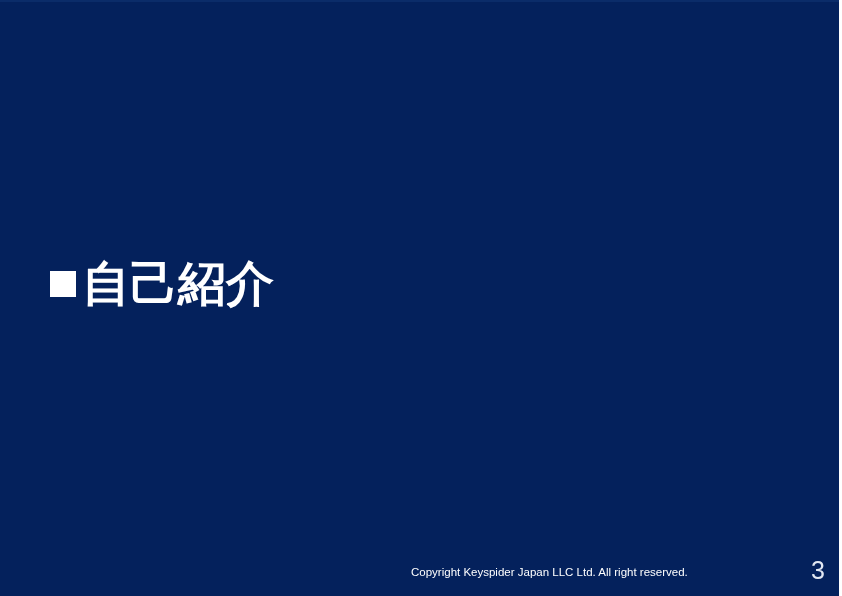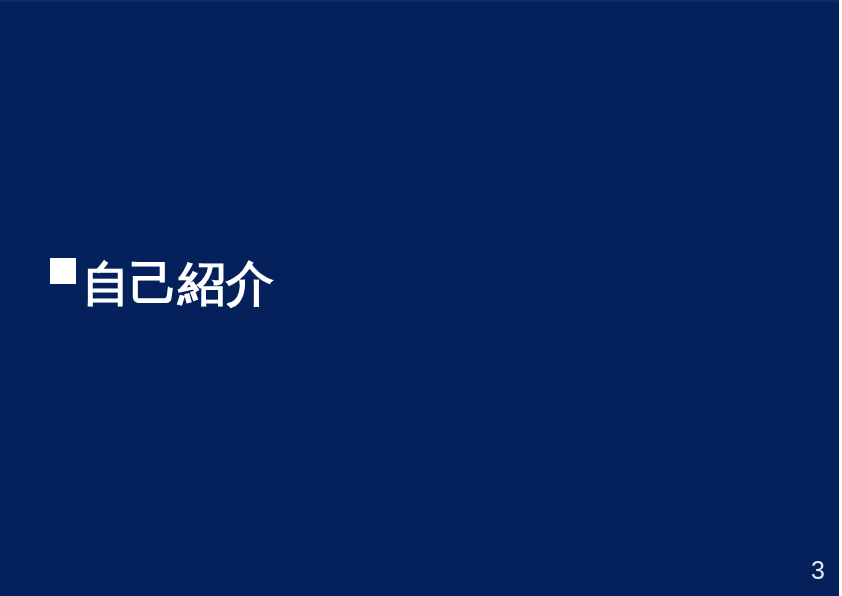--- a/index.html
+++ b/index.html
@@ -36,20 +36,21 @@
     width: 3px;
     height: 596px;
     background: #ffffff;
   }
 
   .title-block {
     position: absolute;
     left: 50px;
     top: 258px;
     display: flex;
+    align-items: center;
     white-space: nowrap;
   }
 
   .title-bullet {
     display: inline-block;
     width: 26px;
     height: 26px;
     background: #ffffff;
     margin-right: 6px;
     flex: 0 0 auto;
@@ -92,18 +93,19 @@
 
 <div class="slide" style="--slide-bg: #04215c;">
 
   <div class="top-rule"></div>
 
   <div class="title-block">
     <span class="title-bullet"></span>
     <span class="title-text">自己紹介</span>
   </div>
 
+  <div class="footer-copyright">Copyright Keyspider Japan LLC Ltd. All right reserved.</div>
 
   <div class="page-number">3</div>
 
   <div class="right-edge"></div>
 
 </div>
 
 </body></html>

